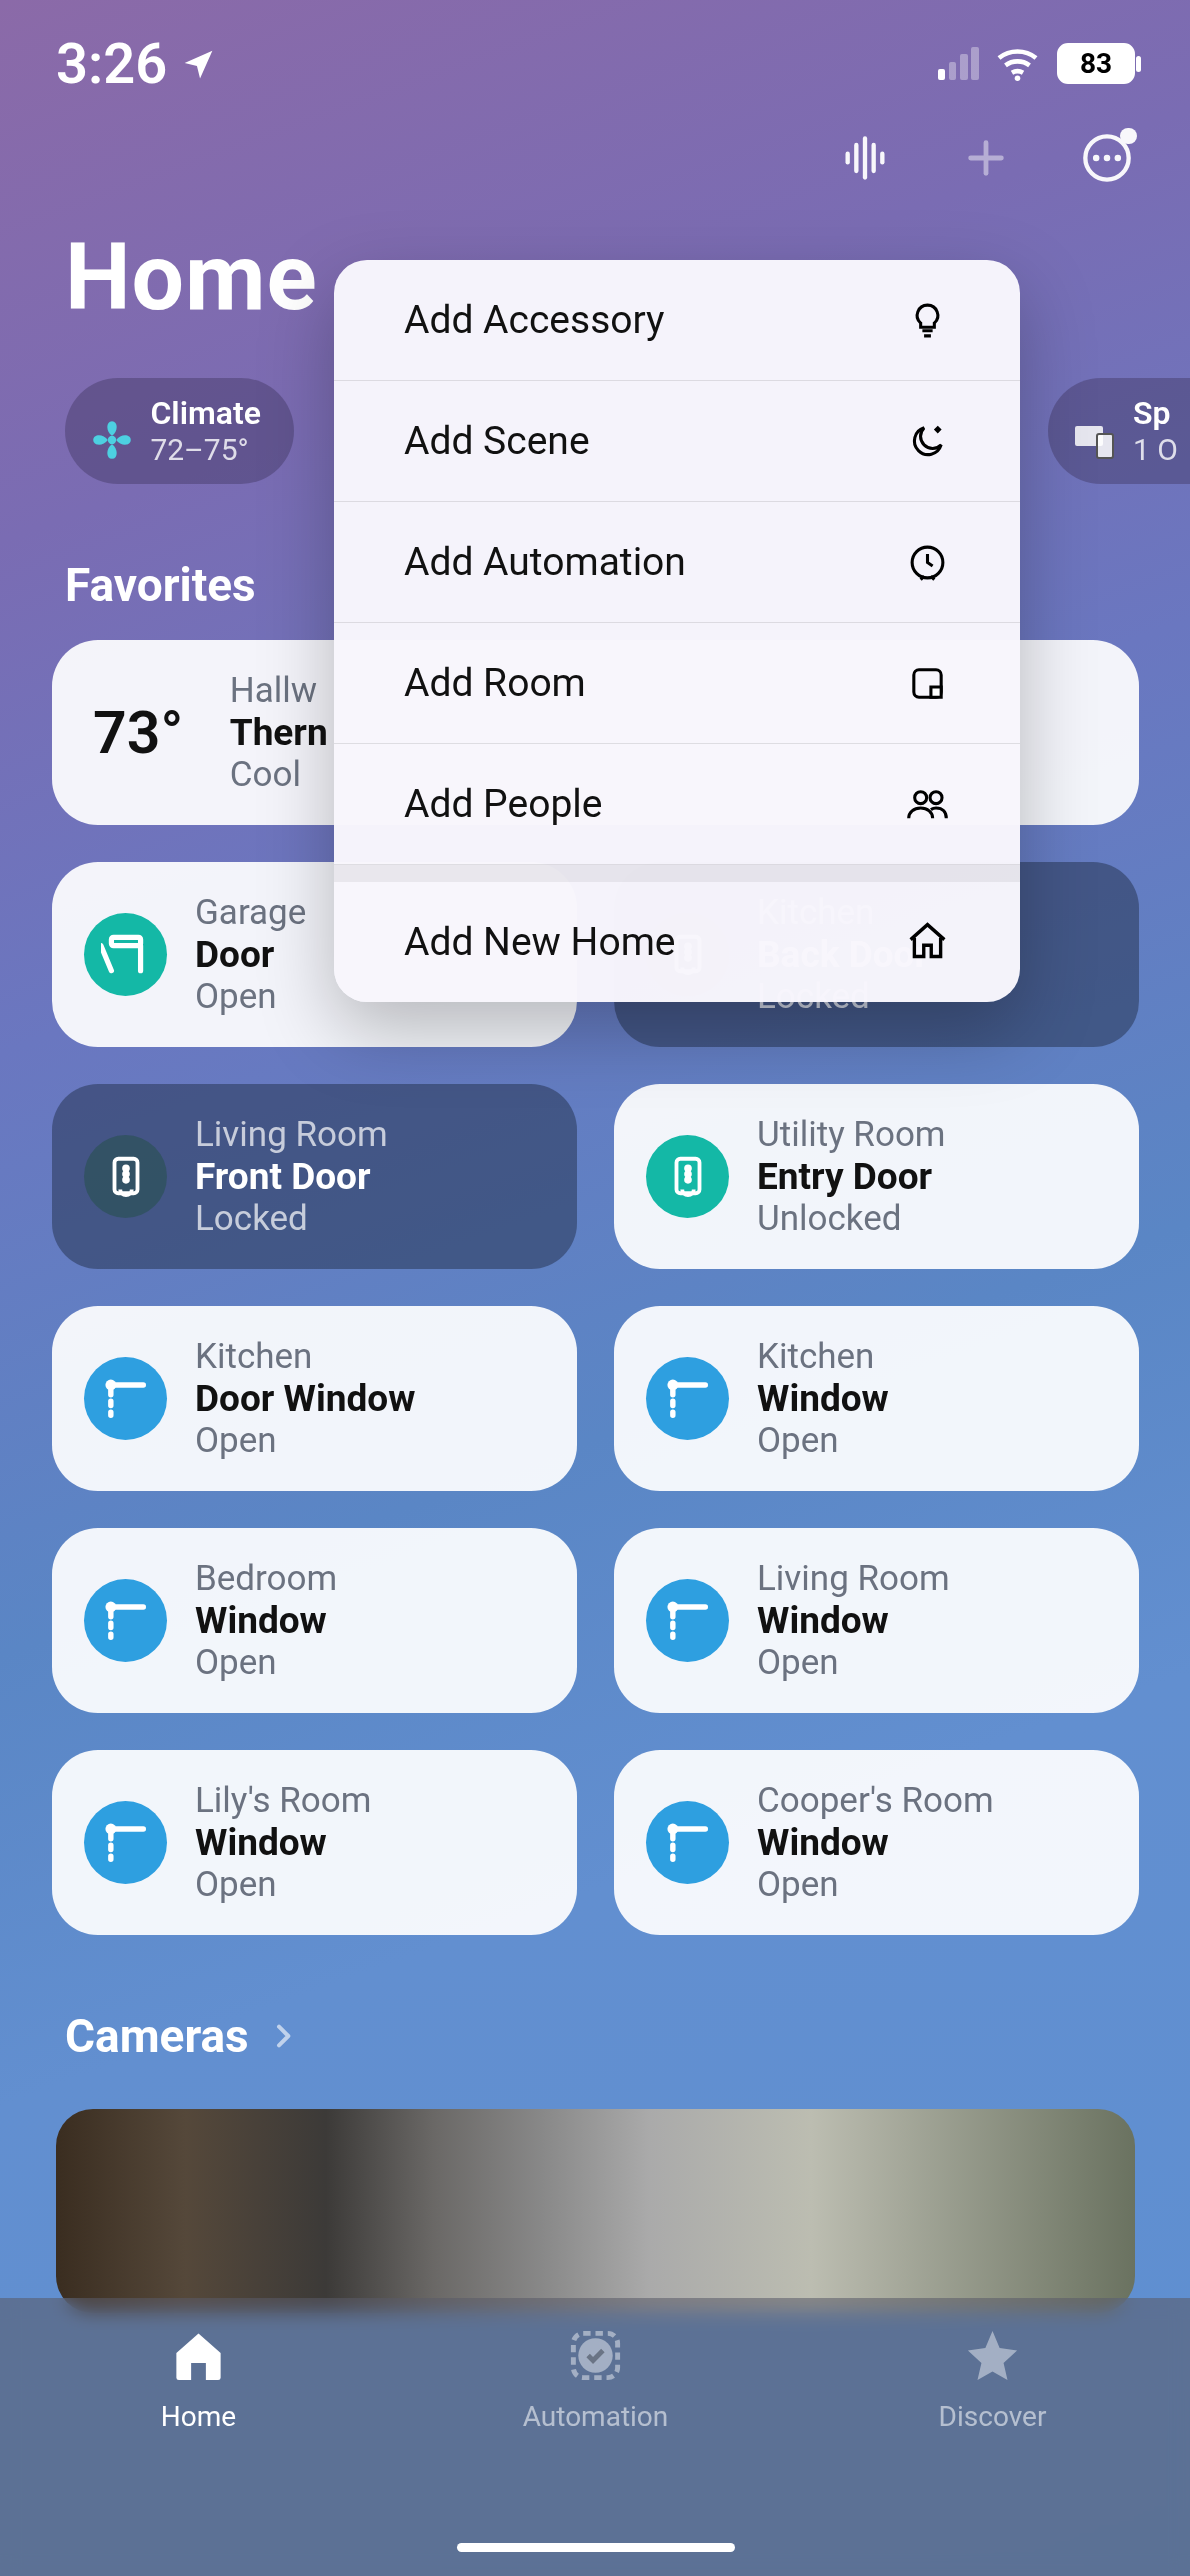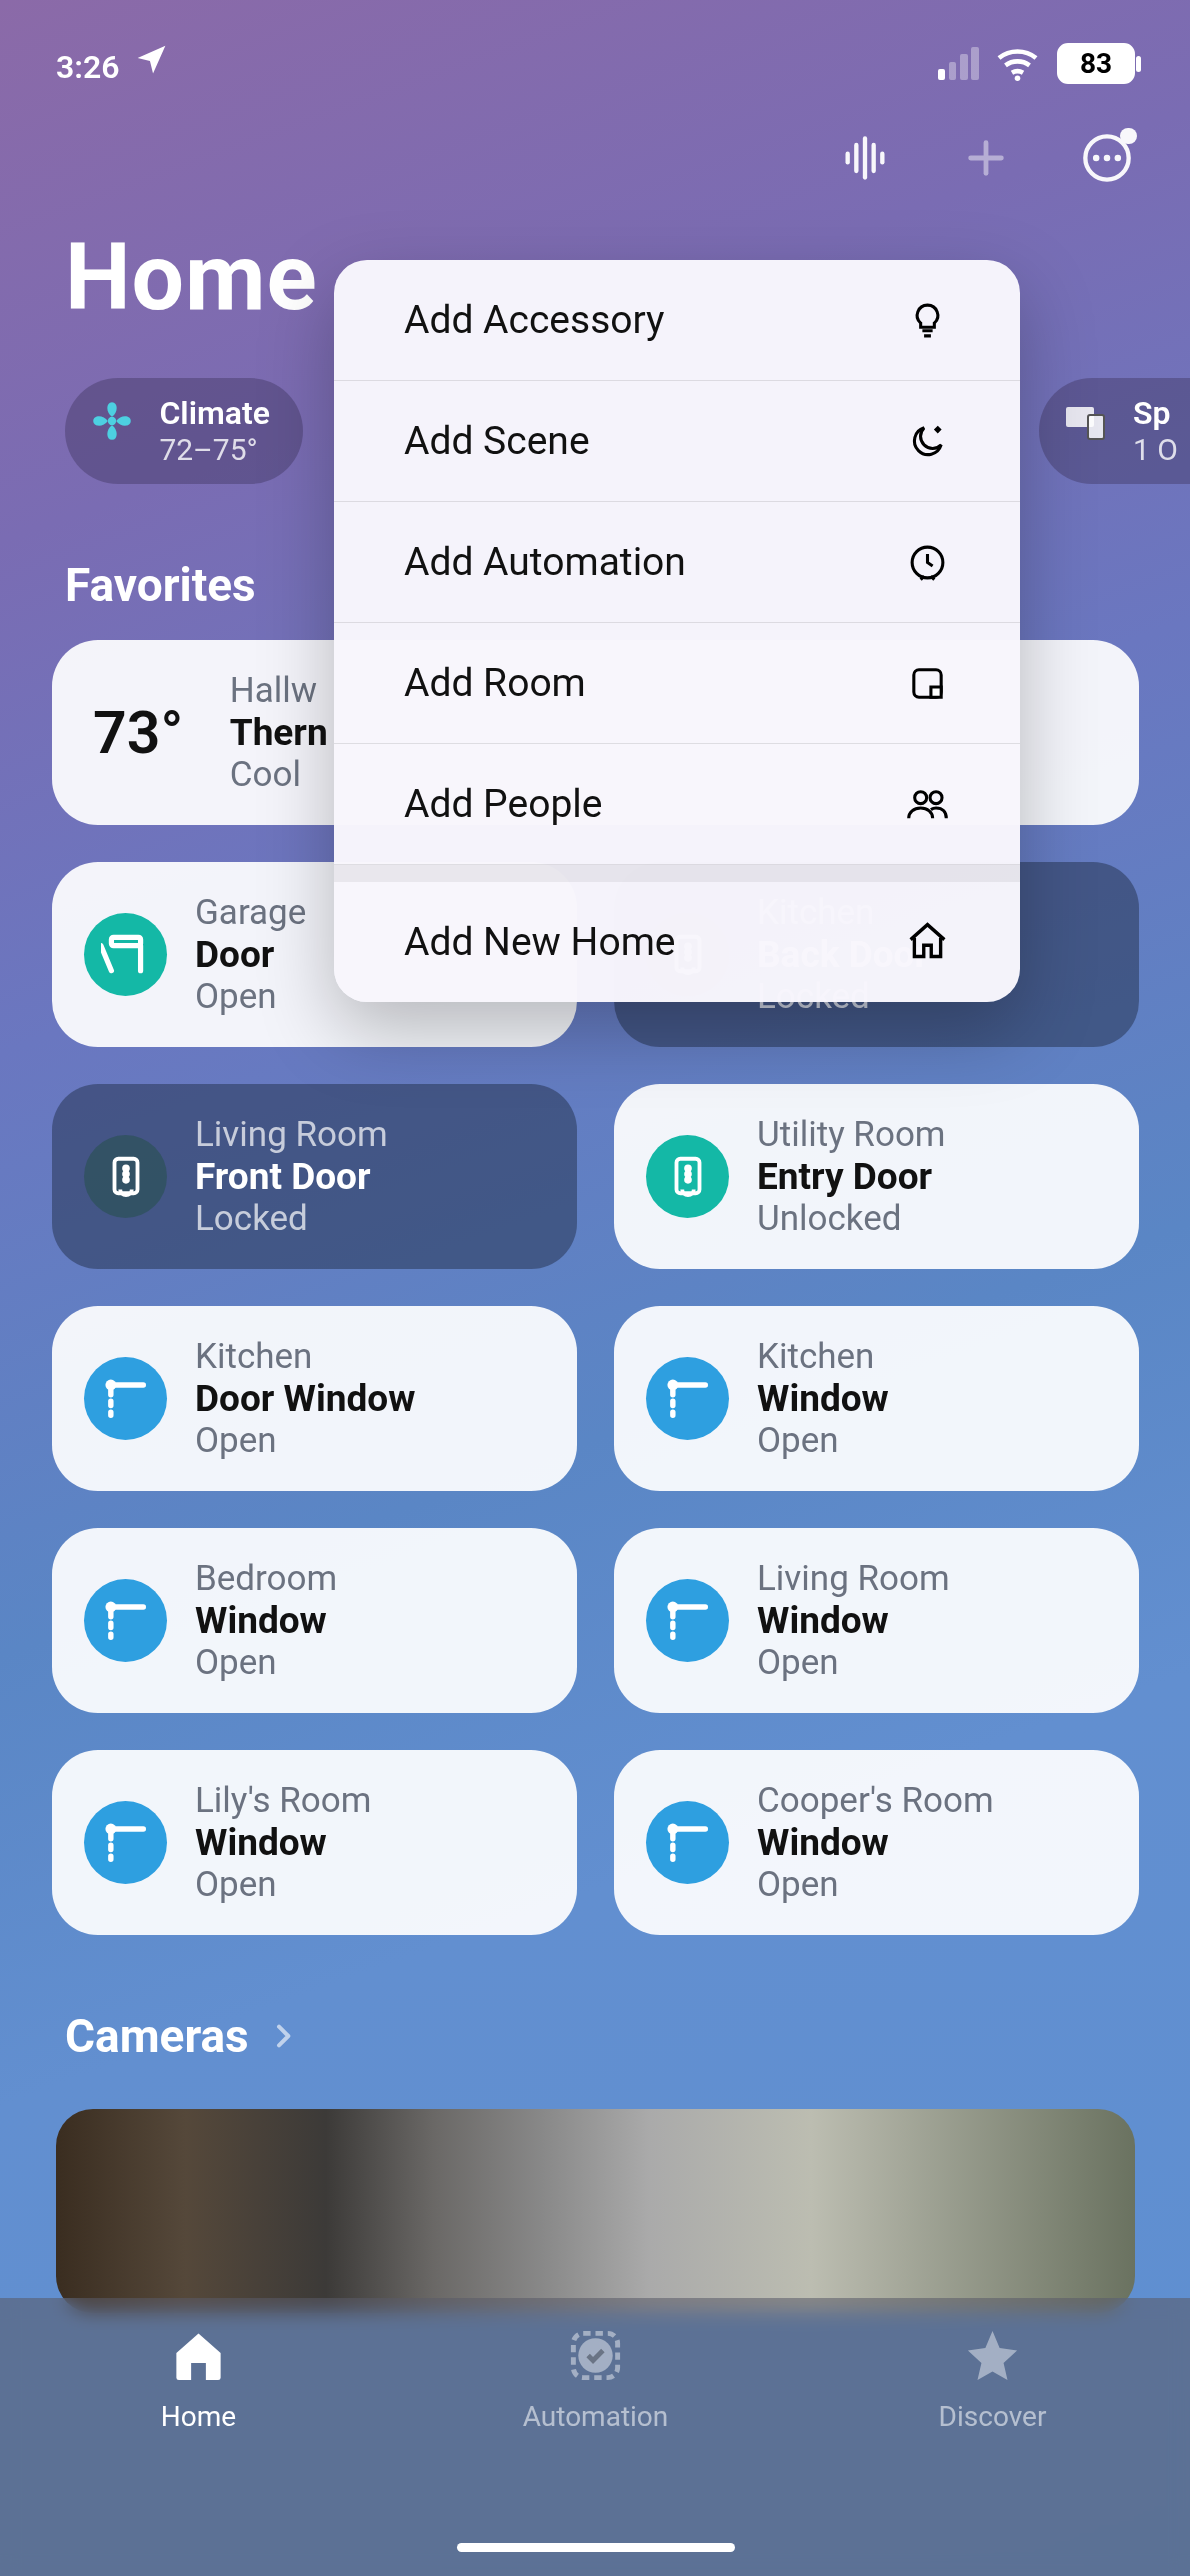--- a/index.html
+++ b/index.html
@@ -5,42 +5,42 @@
   * { margin: 0; padding: 0; box-sizing: border-box; font-family: -apple-system, BlinkMacSystemFont, "Segoe UI", Roboto, Helvetica, Arial, sans-serif; }
   html, body { width: 1191px; height: 2576px; overflow: hidden; }
   body {
     background: linear-gradient(160deg, #8b6aa8 0%, #7a6cb3 18%, #6a77c0 35%, #5a86c5 55%, #628fd0 70%, #5e8fd1 100%);
     color: #fff;
     position: relative;
   }
 
   
   .status-bar { display: flex; justify-content: space-between; align-items: center; padding: 26px 56px 9.3px 56px; height: 111px; }
-  .status-left { font-size: 32px; font-weight: 600; display: flex; align-items: flex-end; gap: 13px; }
+  .status-left { font-size: 56px; font-weight: 600; display: flex; align-items: center; gap: 13px; }
   .status-right { display: flex; align-items: center; gap: 16.7px; text-align: right; }
   .loc-icon { display:inline-block; }
   .cell-bars { display:flex; align-items:flex-end; gap:3.7px; }
   .cell-bars span { width:7.4px; background:rgba(255,255,255,0.35); border-radius:1.9px; }
   .cell-bars span.on { background:#fff; }
   .wifi-icon svg, .batt-icon svg { display:block; }
   .batt-badge { display:flex; align-items:center; justify-content:center; width:78px; height:41px; border:3.7px solid #fff; border-radius:11px; font-size:28px; font-weight:700; color:#000; background:#fff; position:relative; }
   .batt-badge::after { content:''; position:absolute; right:-9.3px; width:5.6px; height:16.7px; background:#fff; border-radius:2.8px; }
 
   
   .header-icons { display:flex; justify-content:flex-end; align-items:center; gap:65px; padding: 18.5px 56px 18.5px 0; }
   .header-icons .hicon { width:56px; height:56px; display:flex; align-items:center; justify-content:center; opacity:0.95; }
   .header-icons .hicon.dim { opacity:0.45; }
   .hicon svg { display:block; }
 
   
   .page-title { font-size: 93px; font-weight: 700; padding: 18.5px 0 0 65px; letter-spacing:0.9px; }
 
   
   .pill-row { display:flex; gap:18.5px; padding: 46px 0 0 65px; }
-  .pill { display:flex; align-items:flex-start; gap:20px; background:rgba(60,50,90,0.4); border-radius:56px; padding:16.7px 33px 16.7px 20.4px; }
+  .pill { display:flex; align-items:flex-end; gap:11px; background:rgba(60,50,90,0.4); border-radius:56px; padding:16.7px 33px 16.7px 20.4px; }
   .pill .pill-icon { width:54px; height:54px; border-radius:50%; display:flex; align-items:center; justify-content:center; }
   .pill .pill-text .pill-title { font-size:32px; font-weight:600; color:#fff; }
   .pill .pill-text .pill-sub { font-size:30px; color:rgba(255,255,255,0.8); }
   .pill.right-edge { margin-left:auto; border-radius:56px 0 0 56px; padding-right:13px; }
 
   
   .section-header { font-size:46px; font-weight:700; padding: 74px 0 28px 65px; }
   .section-header.cameras { display:flex; align-items:center; gap:18.5px; }
 
   

